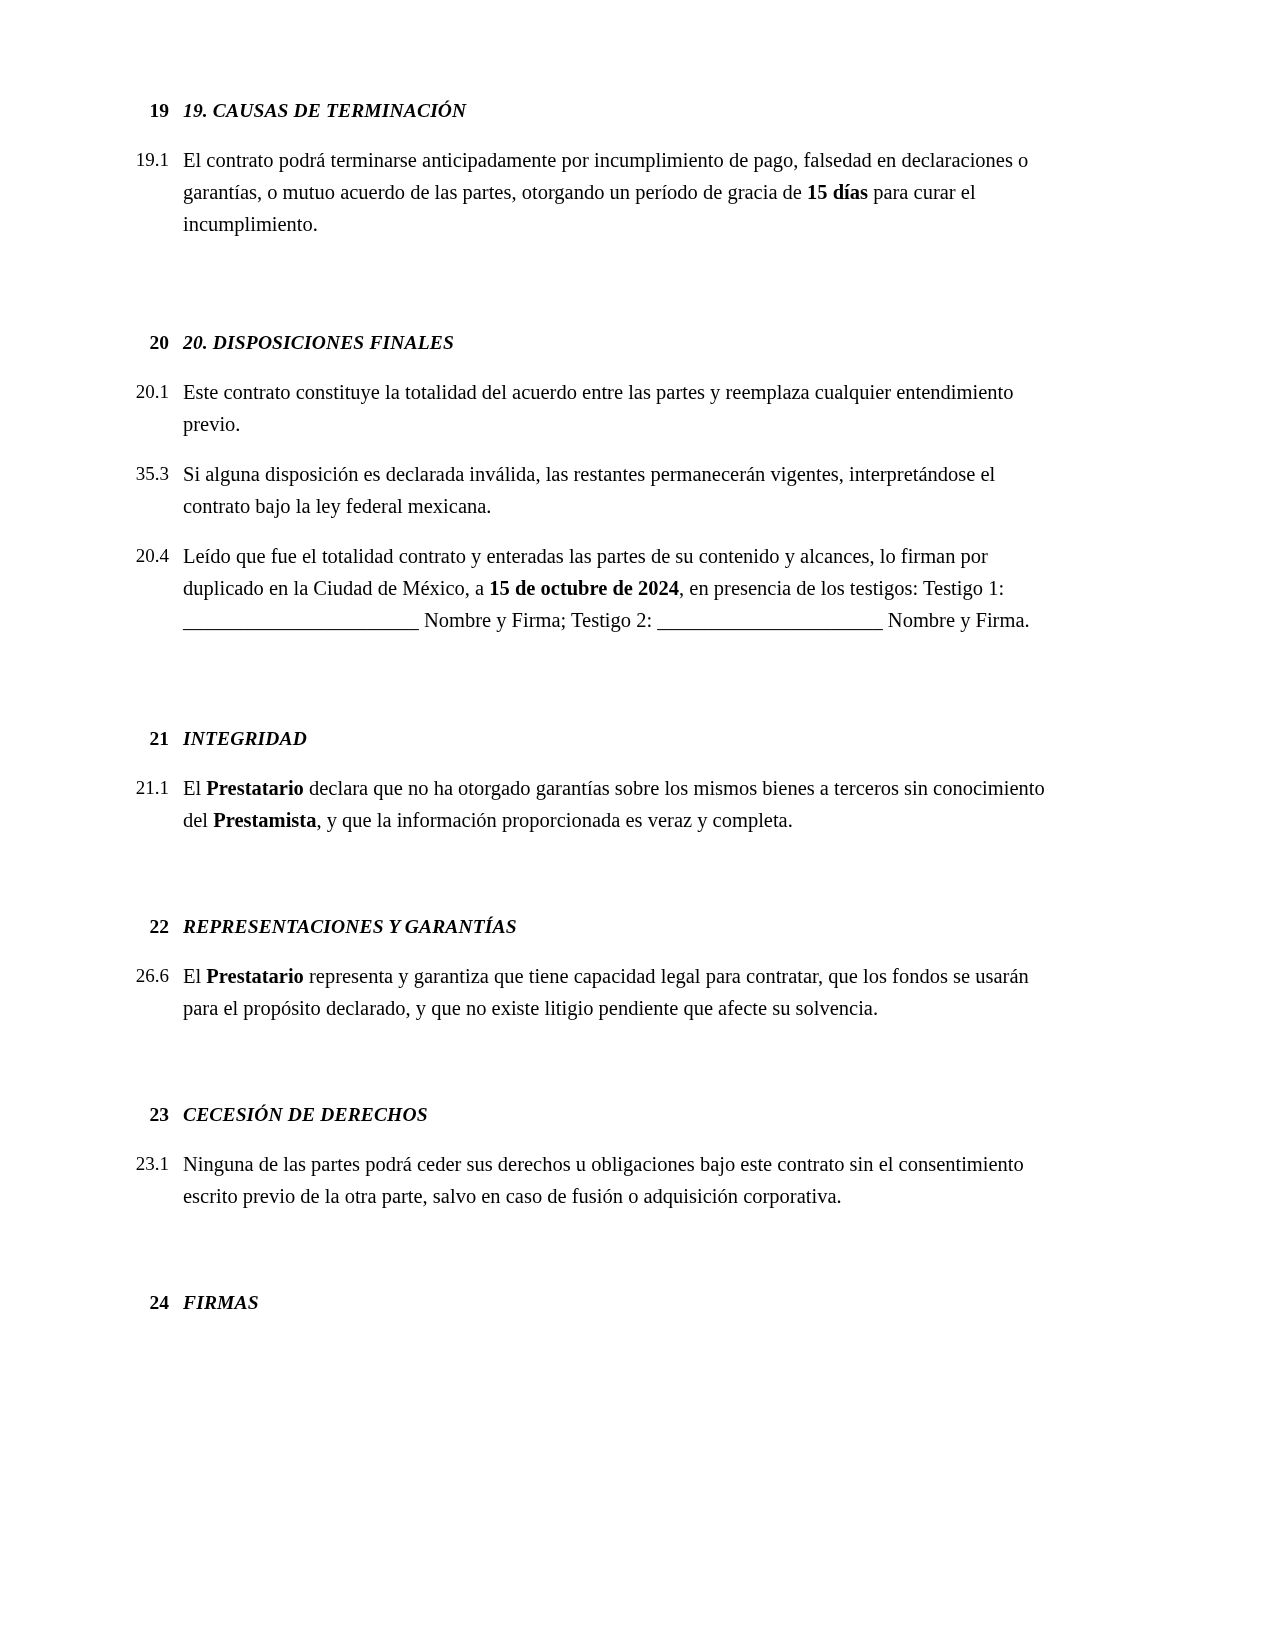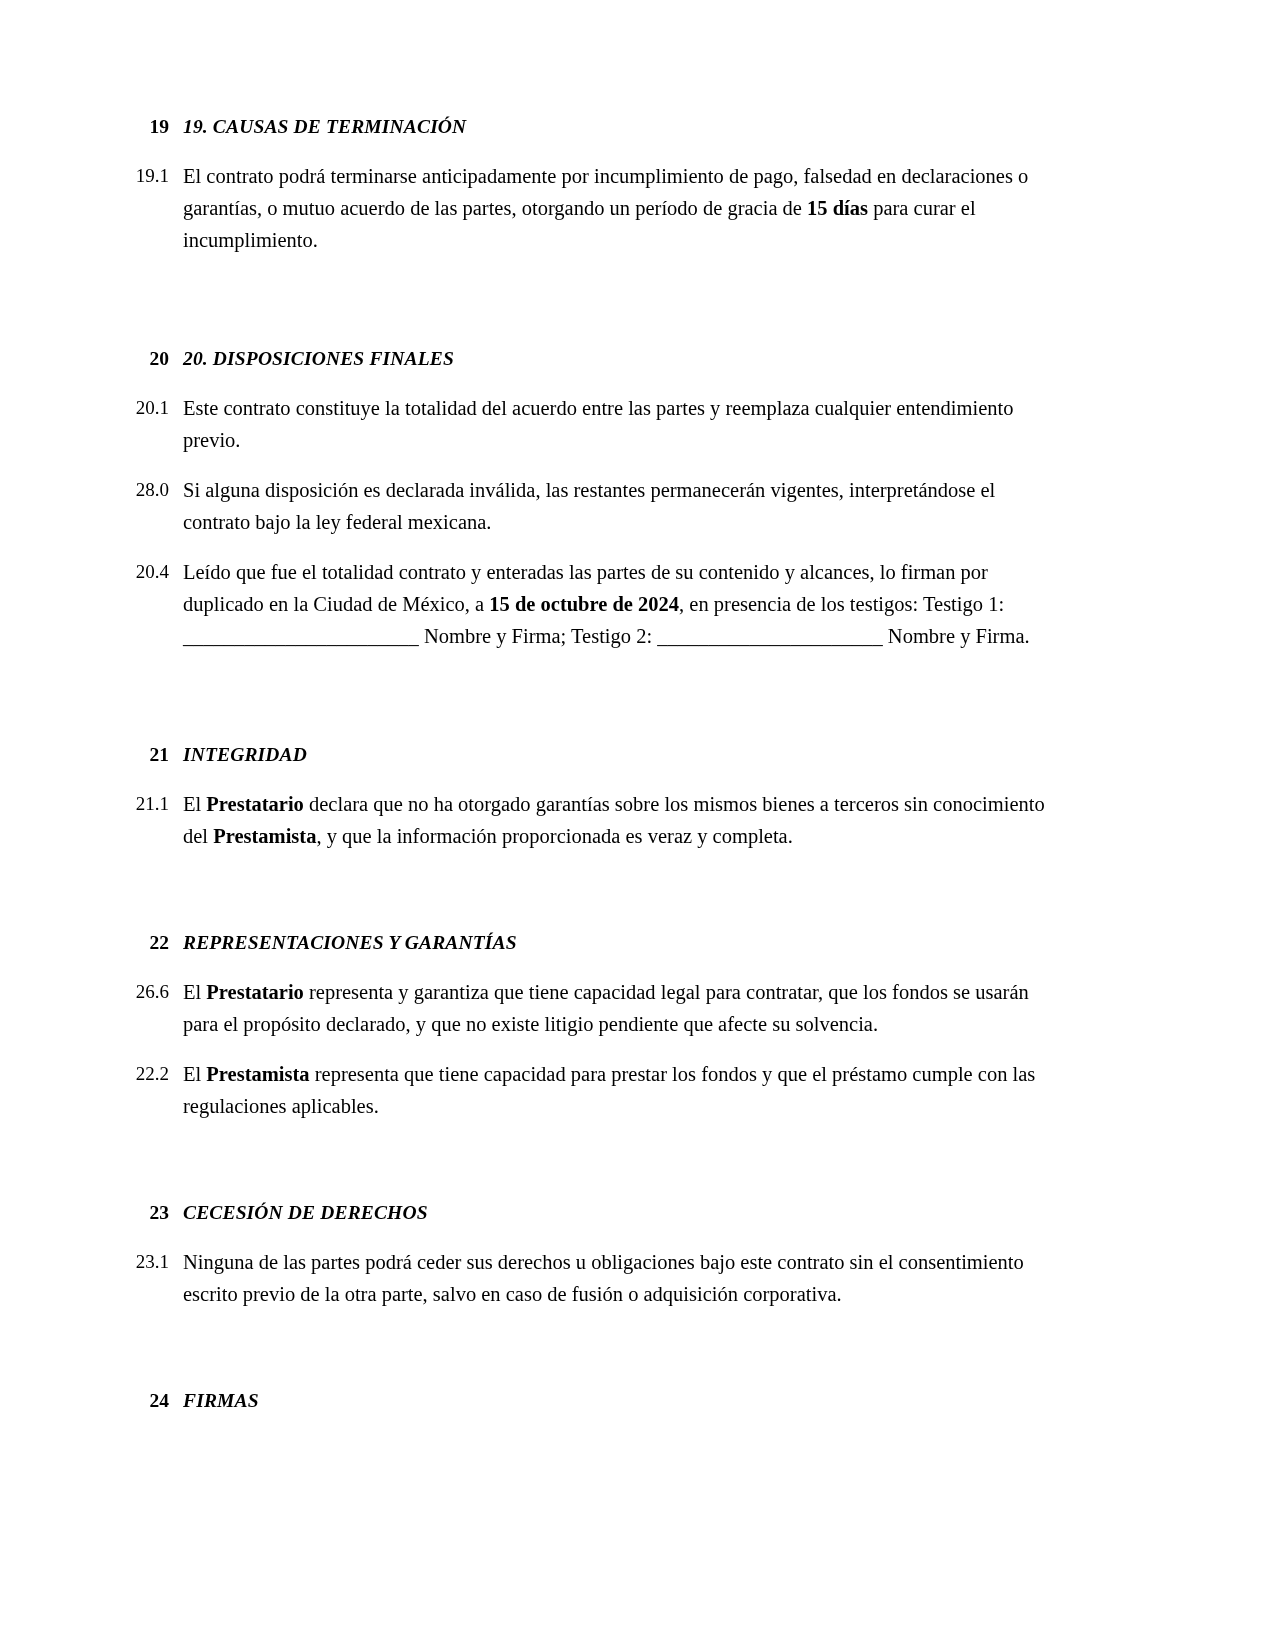--- a/index.html
+++ b/index.html
@@ -77,21 +77,21 @@
     margin-top: 18px;
   }
 
   
   .sec-gap-lg { height: 72px; }
   .sec-gap-md { height: 60px; }
 
   .bold { font-weight: bold; }
 
   
-  #first-heading { margin-top: 16px; }
+  #first-heading { margin-top: 0; }
 </style>
 </head>
 <body>
 
 <div class="page">
   <div class="doc-body" id="doc-body">
       <div class="row heading" id="first-heading">
         <div class="num">19</div>
         <div class="txt">19. CAUSAS DE TERMINACIÓN</div>
       </div>
@@ -102,21 +102,21 @@
       <div class="sec-gap-lg"></div>
       <div class="row heading">
         <div class="num">20</div>
         <div class="txt">20. DISPOSICIONES FINALES</div>
       </div>
       <div class="row clause">
         <div class="num">20.1</div>
         <div class="txt"><span>Este contrato constituye la totalidad del acuerdo entre las partes y reemplaza cualquier entendimiento previo.</span></div>
       </div>
       <div class="row clause">
-        <div class="num">28.0</div>
+        <div class="num">35.3</div>
         <div class="txt"><span>Si alguna disposición es declarada inválida, las restantes permanecerán vigentes, interpretándose el contrato bajo la ley federal mexicana.</span></div>
       </div>
       <div class="row clause">
         <div class="num">20.4</div>
         <div class="txt"><span>Leído que fue el totalidad contrato y enteradas las partes de su contenido y alcances, lo firman por duplicado en la Ciudad de México, a </span><span class="bold">15 de octubre de 2024</span><span>, en presencia de los testigos: Testigo 1: _______________________ Nombre y Firma; Testigo 2: ______________________ Nombre y Firma.</span></div>
       </div>
       <div class="sec-gap-lg"></div>
       <div class="row heading">
         <div class="num">21</div>
         <div class="txt">INTEGRIDAD</div>
@@ -127,24 +127,20 @@
       </div>
       <div class="sec-gap-md"></div>
       <div class="row heading">
         <div class="num">22</div>
         <div class="txt">REPRESENTACIONES Y GARANTÍAS</div>
       </div>
       <div class="row clause">
         <div class="num">26.6</div>
         <div class="txt"><span>El </span><span class="bold">Prestatario</span><span> representa y garantiza que tiene capacidad legal para contratar, que los fondos se usarán para el propósito declarado, y que no existe litigio pendiente que afecte su solvencia.</span></div>
       </div>
-      <div class="row clause">
-        <div class="num">22.2</div>
-        <div class="txt"><span>El </span><span class="bold">Prestamista</span><span> representa que tiene capacidad para prestar los fondos y que el préstamo cumple con las regulaciones aplicables.</span></div>
-      </div>
       <div class="sec-gap-md"></div>
       <div class="row heading">
         <div class="num">23</div>
         <div class="txt">CECESIÓN DE DERECHOS</div>
       </div>
       <div class="row clause">
         <div class="num">23.1</div>
         <div class="txt"><span>Ninguna de las partes podrá ceder sus derechos u obligaciones bajo este contrato sin el consentimiento escrito previo de la otra parte, salvo en caso de fusión o adquisición corporativa.</span></div>
       </div>
       <div class="sec-gap-md"></div>

